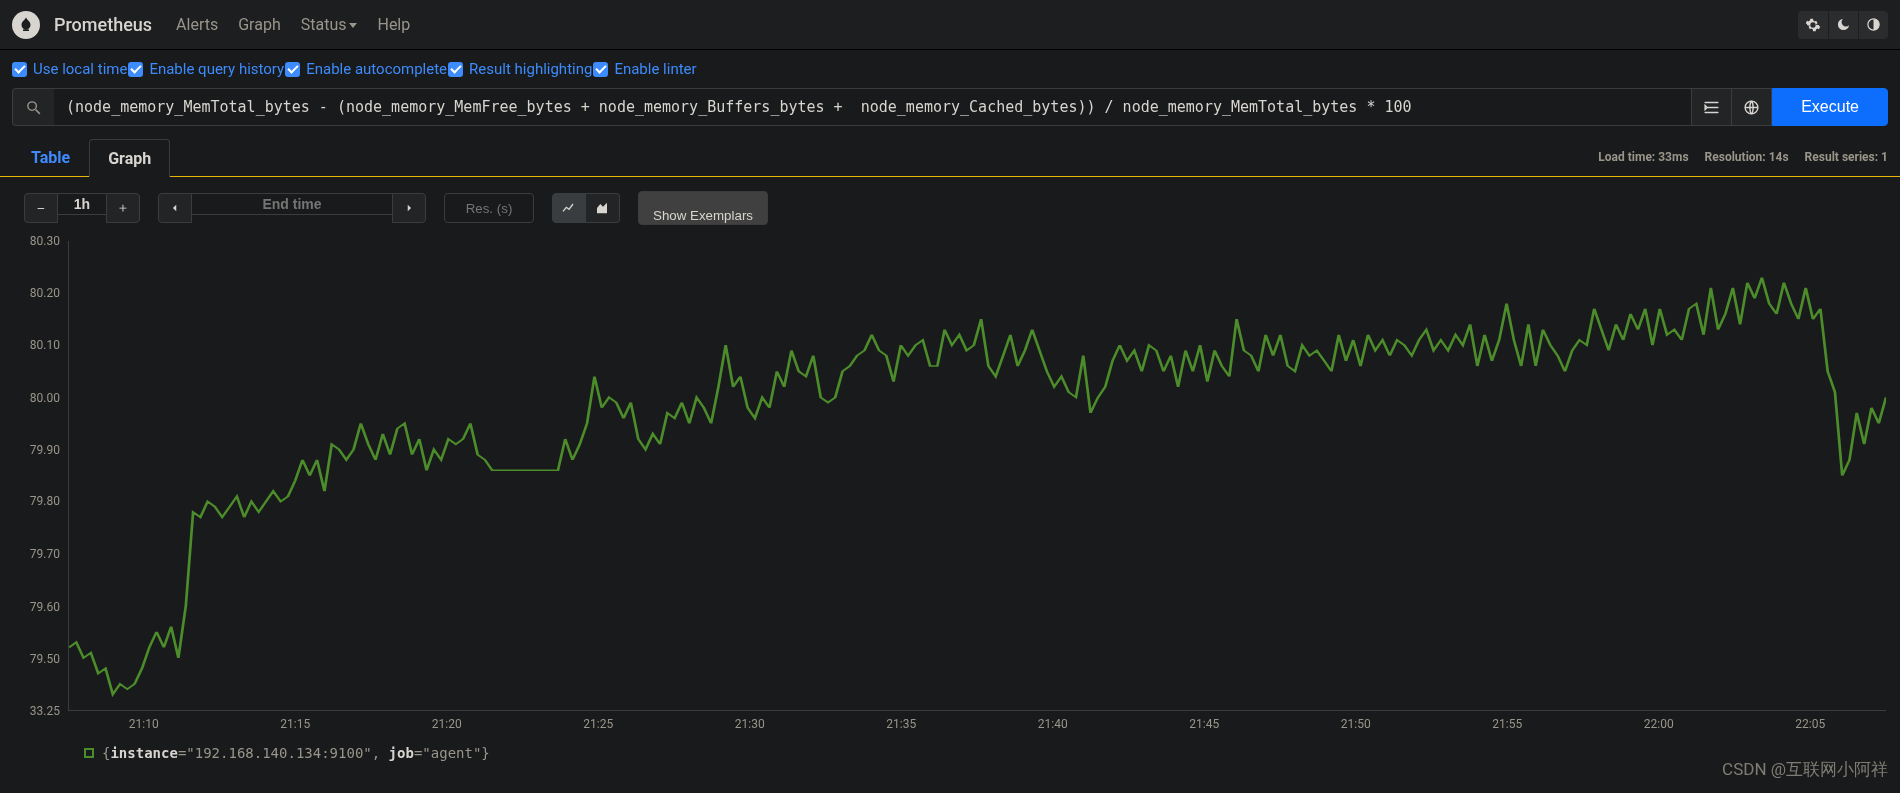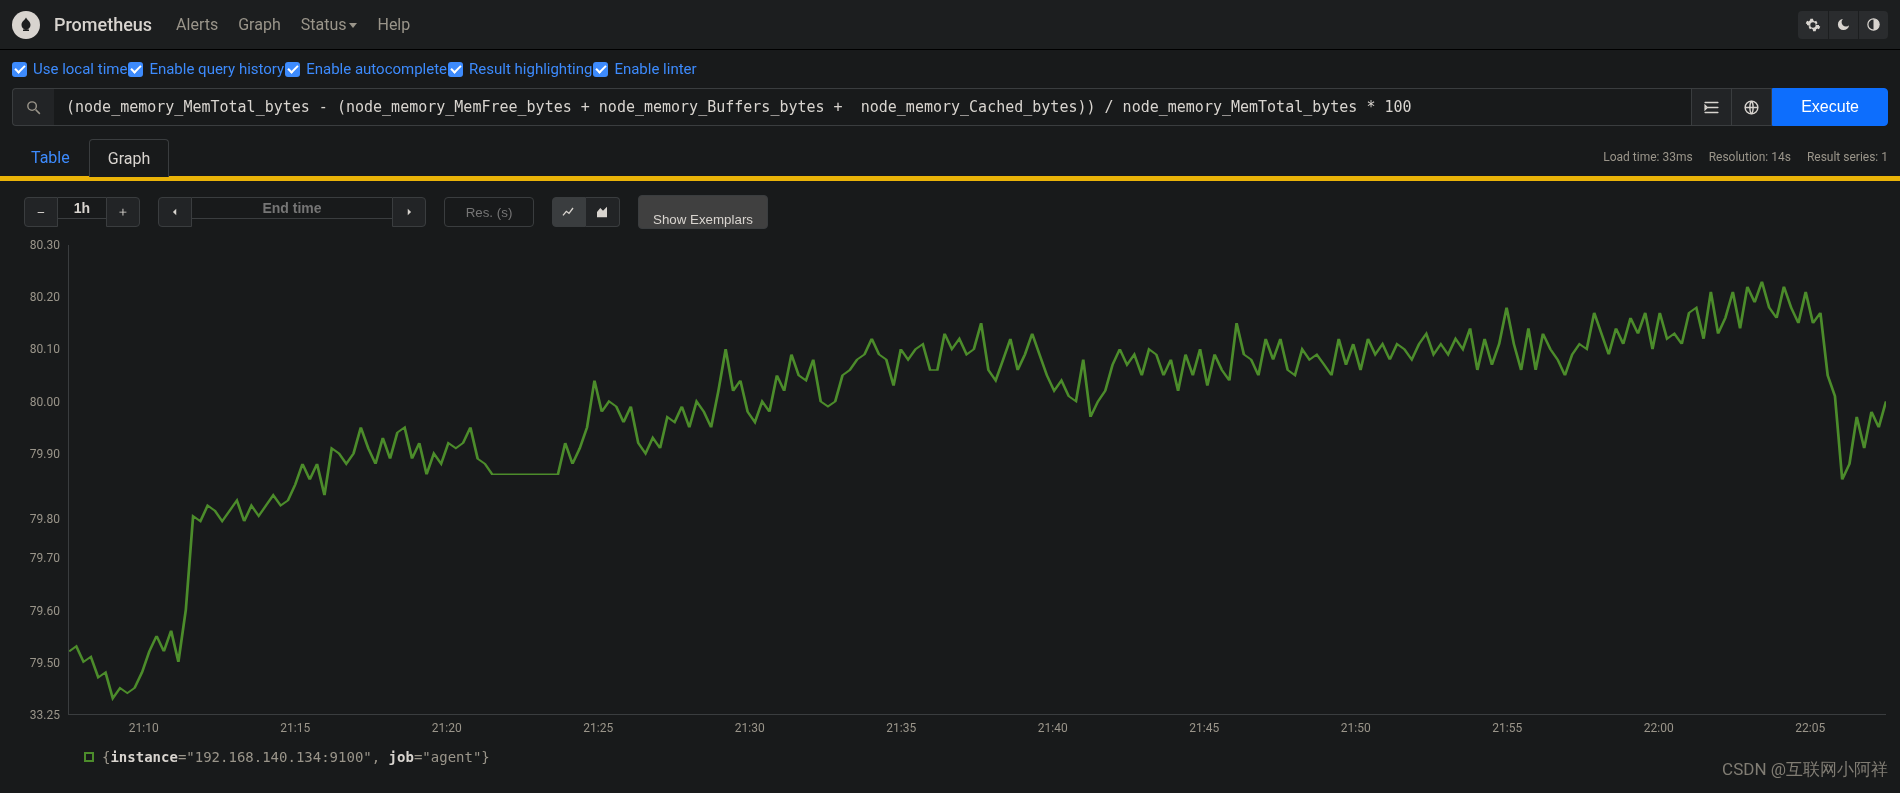--- a/index.html
+++ b/index.html
@@ -86,21 +86,21 @@
   }
   .execute-btn {
     height: 38px; padding: 0 28px;
     background: #0d6efd; color: #fff; font-size: 16px;
     border: 1px solid #0d6efd; margin-left: 0;
     border-radius: 0 4px 4px 0;
     cursor: pointer;
   }
 
   
-  .tabs-row { display: flex; align-items: center; padding: 4px 12px 0 12px; border-bottom: 5px solid #eab308; }
+  .tabs-row { display: flex; align-items: center; padding: 4px 12px 0 12px; border-bottom: 1px solid #eab308; font-weight: bold; }
   .tab {
     padding: 9px 18px; color: #3d8bfd; font-size: 16px;
     border: 1px solid transparent; border-bottom: none;
     border-radius: 4px 4px 0 0; cursor: pointer;
   }
   .tab.active { color: #d8d4cf; border-color: #3a3d3f; background: #181a1b; position: relative; top: 1px; }
   .tabs-spacer { flex: 1; }
   .status-text { color: #9a958a; font-size: 12px; margin-right: 16px; align-self: center; }
 
   
@@ -269,21 +269,21 @@
   </div>
   <button class="show-exemplars">Show Exemplars</button>
 </div>
 
 <div class="chart-area">
   <div class="y-labels" id="y-labels">
       <div class="y-label" style="top: 476px;">33.25</div>
       <div class="y-label" style="top: 423.778px;">79.50</div>
       <div class="y-label" style="top: 371.556px;">79.60</div>
       <div class="y-label" style="top: 319.333px;">79.70</div>
-      <div class="y-label" style="top: 280px;">79.80</div>
+      <div class="y-label" style="top: 266px;">79.80</div>
       <div class="y-label" style="top: 214.889px;">79.90</div>
       <div class="y-label" style="top: 162.667px;">80.00</div>
       <div class="y-label" style="top: 110.444px;">80.10</div>
       <div class="y-label" style="top: 58.2222px;">80.20</div>
       <div class="y-label" style="top: 6px;">80.30</div>
     </div>
   <div class="plot-box">
     <svg class="line" id="plot-svg" preserveAspectRatio="none" viewBox="0 0 1000 470">
         <path d="M0.0 407.3 L4.0 402.1 L8.0 417.8 L12.0 412.6 L16.1 433.4 L20.1 428.2 L24.1 454.3 L28.1 443.9 L32.1 449.1 L36.1 443.9 L40.2 428.2 L44.2 407.3 L48.2 391.7 L52.2 407.3 L56.2 386.4 L60.2 417.8 L64.3 365.6 L68.3 271.6 L72.3 276.8 L76.3 261.1 L80.3 266.3 L84.3 276.8 L88.4 266.3 L92.4 255.9 L96.4 276.8 L100.4 261.1 L104.4 271.6 L108.4 261.1 L112.4 250.7 L116.5 261.1 L120.5 255.9 L124.5 240.2 L128.5 219.3 L132.5 235.0 L136.5 219.3 L140.6 250.7 L144.6 203.7 L148.6 208.9 L152.6 219.3 L156.6 208.9 L160.6 182.8 L164.7 203.7 L168.7 219.3 L172.7 193.2 L176.7 214.1 L180.7 188.0 L184.7 182.8 L188.8 214.1 L192.8 198.4 L196.8 229.8 L200.8 208.9 L204.8 219.3 L208.8 198.4 L212.9 203.7 L216.9 198.4 L220.9 182.8 L224.9 214.1 L228.9 219.3 L232.9 229.8 L236.9 229.8 L241.0 229.8 L245.0 229.8 L249.0 229.8 L253.0 229.8 L257.0 229.8 L261.0 229.8 L265.1 229.8 L269.1 229.8 L273.1 198.4 L277.1 219.3 L281.1 203.7 L285.1 182.8 L289.2 135.8 L293.2 167.1 L297.2 156.7 L301.2 161.9 L305.2 177.6 L309.2 161.9 L313.3 198.4 L317.3 208.9 L321.3 193.2 L325.3 203.7 L329.3 172.3 L333.3 177.6 L337.3 161.9 L341.4 182.8 L345.4 156.7 L349.4 167.1 L353.4 182.8 L357.4 146.2 L361.4 104.4 L365.5 146.2 L369.5 135.8 L373.5 167.1 L377.5 177.6 L381.5 156.7 L385.5 167.1 L389.6 130.6 L393.6 146.2 L397.6 109.7 L401.6 130.6 L405.6 135.8 L409.6 114.9 L413.7 156.7 L417.7 161.9 L421.7 156.7 L425.7 130.6 L429.7 125.3 L433.7 114.9 L437.8 109.7 L441.8 94.0 L445.8 109.7 L449.8 114.9 L453.8 141.0 L457.8 104.4 L461.8 114.9 L465.9 104.4 L469.9 99.2 L473.9 125.3 L477.9 125.3 L481.9 88.8 L485.9 104.4 L490.0 94.0 L494.0 109.7 L498.0 104.4 L502.0 78.3 L506.0 125.3 L510.0 135.8 L514.1 114.9 L518.1 94.0 L522.1 125.3 L526.1 109.7 L530.1 88.8 L534.1 109.7 L538.2 130.6 L542.2 146.2 L546.2 135.8 L550.2 151.4 L554.2 156.7 L558.2 114.9 L562.2 172.3 L566.3 156.7 L570.3 146.2 L574.3 120.1 L578.3 104.4 L582.3 120.1 L586.3 109.7 L590.4 130.6 L594.4 104.4 L598.4 109.7 L602.4 130.6 L606.4 114.9 L610.4 146.2 L614.5 109.7 L618.5 130.6 L622.5 104.4 L626.5 141.0 L630.5 109.7 L634.5 125.3 L638.6 135.8 L642.6 78.3 L646.6 109.7 L650.6 114.9 L654.6 130.6 L658.6 94.0 L662.7 114.9 L666.7 94.0 L670.7 125.3 L674.7 130.6 L678.7 104.4 L682.7 114.9 L686.7 109.7 L690.8 120.1 L694.8 130.6 L698.8 94.0 L702.8 120.1 L706.8 99.2 L710.8 125.3 L714.9 94.0 L718.9 109.7 L722.9 99.2 L726.9 114.9 L730.9 99.2 L734.9 104.4 L739.0 114.9 L743.0 99.2 L747.0 88.8 L751.0 109.7 L755.0 99.2 L759.0 109.7 L763.1 94.0 L767.1 104.4 L771.1 83.6 L775.1 125.3 L779.1 94.0 L783.1 120.1 L787.1 99.2 L791.2 62.7 L795.2 99.2 L799.2 125.3 L803.2 83.6 L807.2 125.3 L811.2 88.8 L815.3 104.4 L819.3 114.9 L823.3 130.6 L827.3 109.7 L831.3 99.2 L835.3 104.4 L839.4 67.9 L843.4 88.8 L847.4 109.7 L851.4 83.6 L855.4 99.2 L859.4 73.1 L863.5 88.8 L867.5 67.9 L871.5 104.4 L875.5 67.9 L879.5 94.0 L883.5 88.8 L887.6 99.2 L891.6 67.9 L895.6 62.7 L899.6 94.0 L903.6 47.0 L907.6 88.8 L911.6 73.1 L915.7 47.0 L919.7 83.6 L923.7 41.8 L927.7 57.4 L931.7 36.6 L935.7 62.7 L939.8 73.1 L943.8 41.8 L947.8 62.7 L951.8 78.3 L955.8 47.0 L959.8 78.3 L963.9 67.9 L967.9 130.6 L971.9 151.4 L975.9 235.0 L979.9 219.3 L983.9 172.3 L988.0 203.7 L992.0 167.1 L996.0 182.8 L1000.0 156.7 "></path>
       </svg>

